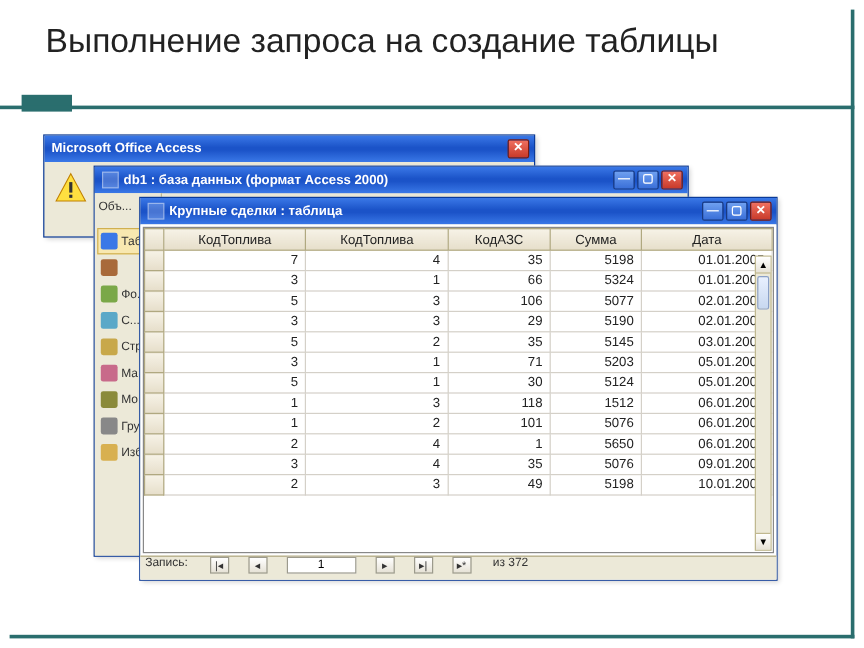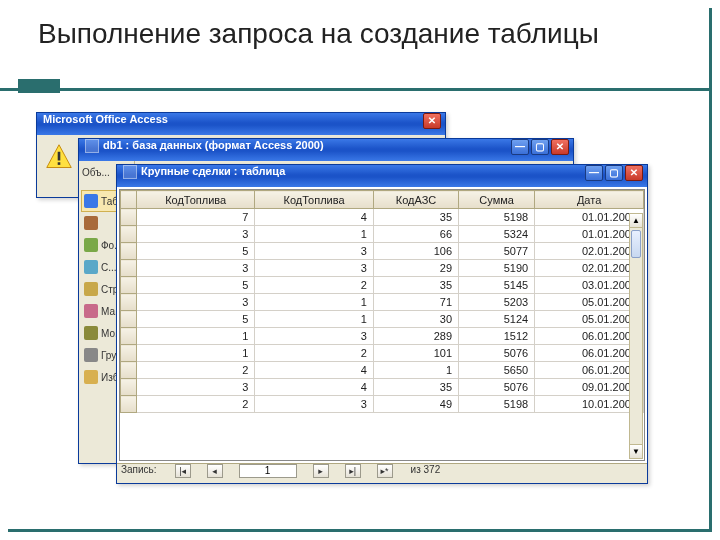--- a/index.html
+++ b/index.html
@@ -35,21 +35,21 @@
     position: absolute;
     border: 1px solid #0a3a9a;
     background: #ece9d8;
     box-shadow: 2px 2px 4px rgba(0,0,0,0.18);
     font-size: 11px;
   }
   .titlebar {
     height: 22px;
     background: linear-gradient(#3a78e7,#1b53c8 45%,#1b53c8 55%,#3a78e7);
     color: #fff;
-    display: flex; 
+    display: flex; align-items: center;
     padding: 0 4px 0 6px;
     font-weight: bold;
     font-size: 11px;
   }
   .titlebar .wicon { width: 14px; height: 14px; background:#fff3; border:1px solid #fff6; margin-right:4px; }
   .titlebar .spacer { flex: 1; }
   .sysbtn {
     width: 18px; height: 16px; margin-left: 2px;
     background: linear-gradient(#6fa0f0,#3a6fd8);
     border: 1px solid #1a3a80; border-radius: 2px;
@@ -278,21 +278,21 @@
               <td>5</td>
               <td>1</td>
               <td>30</td>
               <td>5124</td>
               <td>05.01.2005</td>
             </tr>
             <tr>
               <td class="rowhead"></td>
               <td>1</td>
               <td>3</td>
-              <td>289</td>
+              <td>118</td>
               <td>1512</td>
               <td>06.01.2005</td>
             </tr>
             <tr>
               <td class="rowhead"></td>
               <td>1</td>
               <td>2</td>
               <td>101</td>
               <td>5076</td>
               <td>06.01.2005</td>

